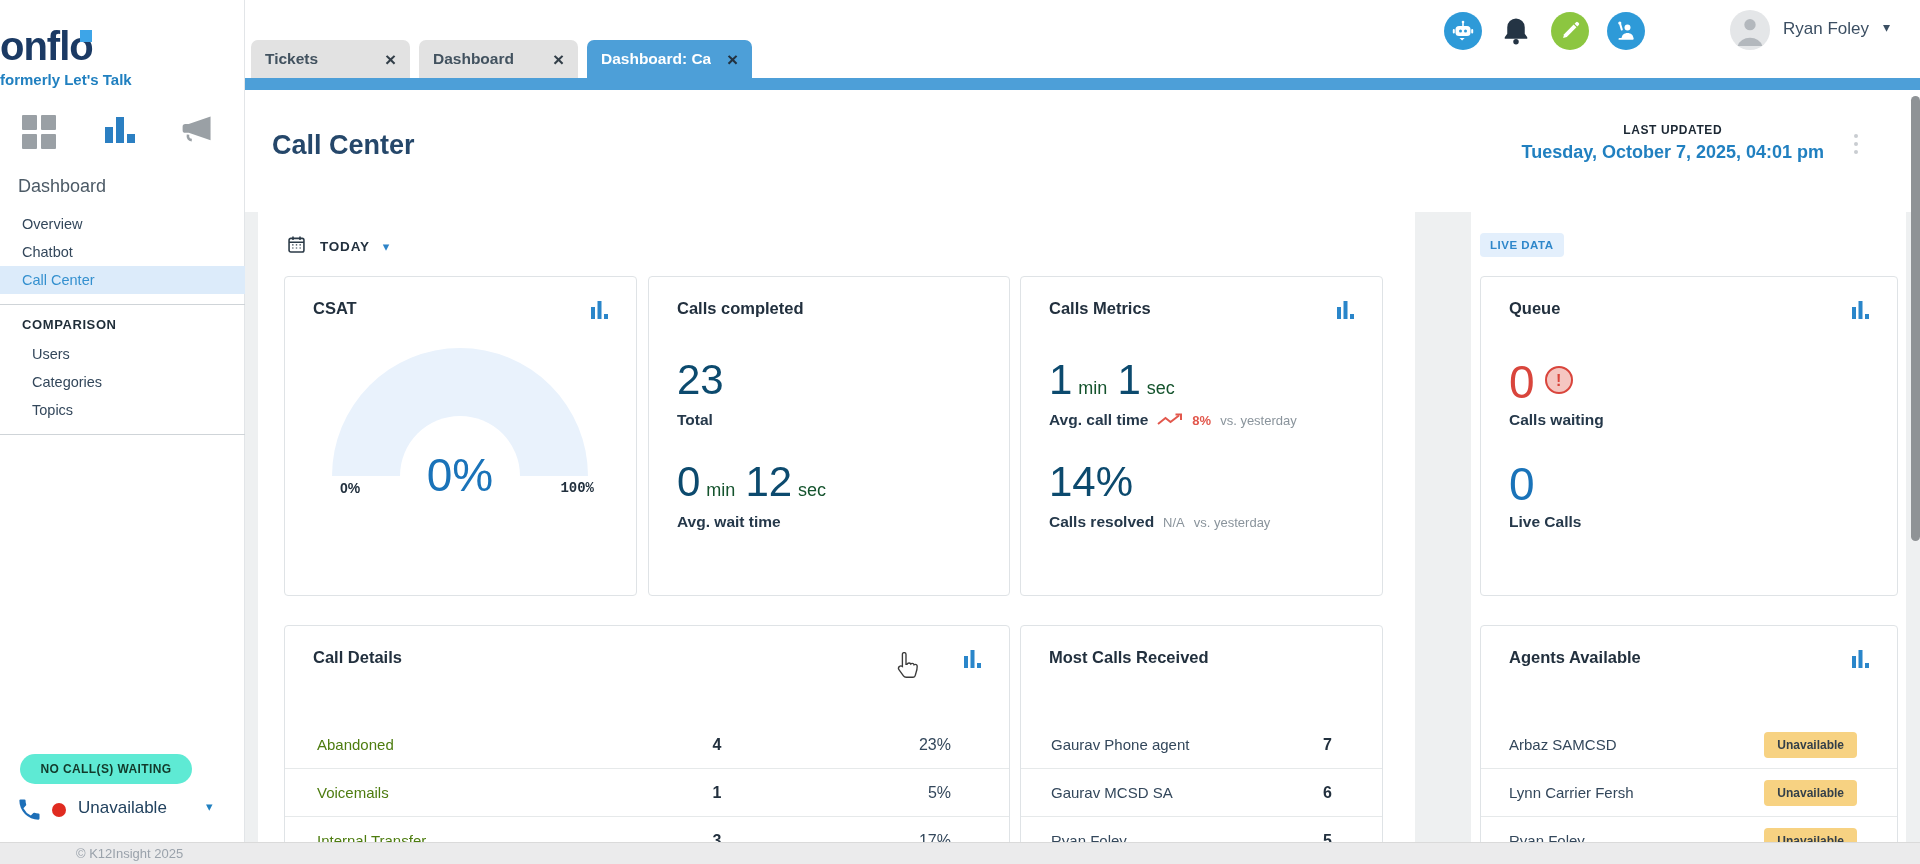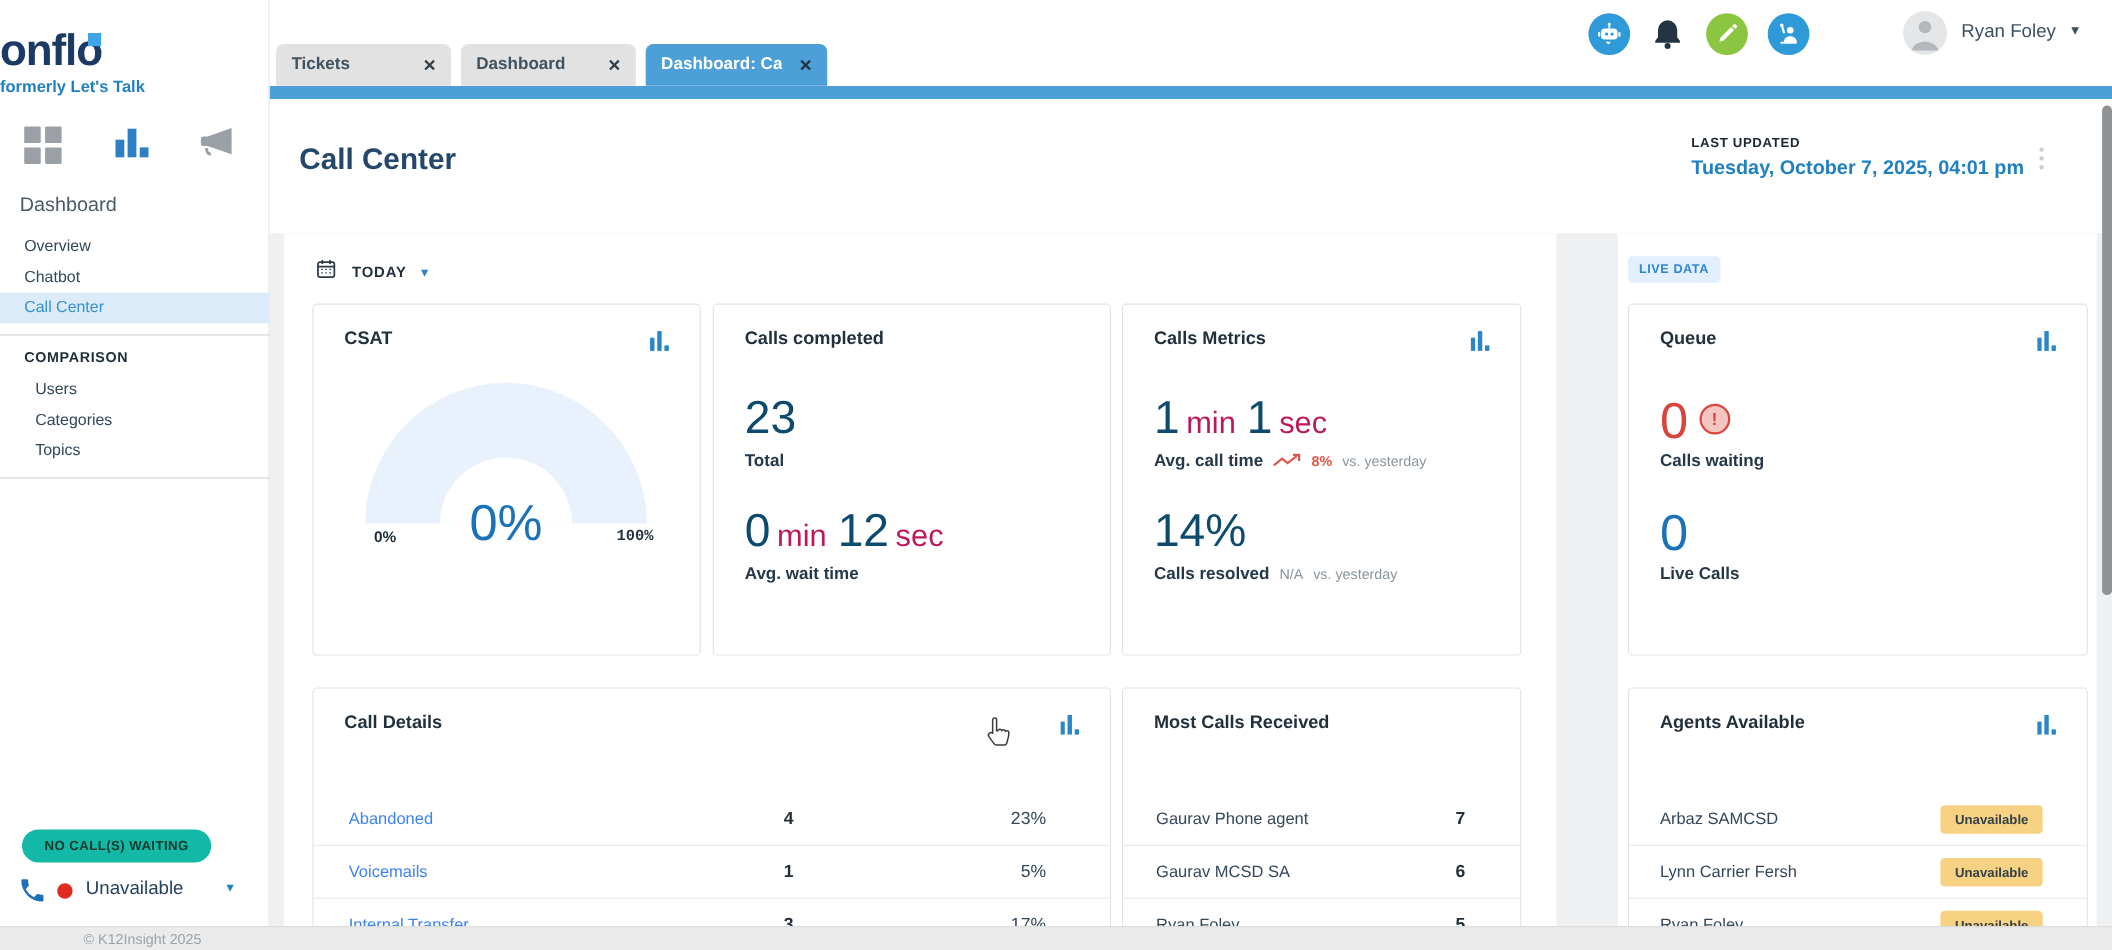--- a/index.html
+++ b/index.html
@@ -28,21 +28,21 @@
   .side-head { position:absolute; top:176px; left:18px; font-size:18px; color:#4c5a66; }
   .nav { position:absolute; top:210px; left:0; width:245px; }
   .nav-item { height:28px; line-height:28px; padding-left:22px; font-size:14.5px;
     color:#33475b; cursor:pointer; }
   .nav-item.active { background:#dcebfa; color:#3490cf; }
   .divider { height:1px; background:#cfd4d8; margin:10px 0 12px 0; }
   .cmp-head { padding-left:22px; font-size:13px; font-weight:700; letter-spacing:.6px;
     color:#1f2d38; margin:4px 0 8px 0; }
   .nav-item.sub { padding-left:32px; }
   .no-calls-btn { position:absolute; left:20px; top:754px; width:172px; height:30px;
-    background:#14b8a6; border:none; border-radius:16px; font-family:"Liberation Sans",sans-serif;
+    background:#5eead4; border:none; border-radius:16px; font-family:"Liberation Sans",sans-serif;
     font-size:12px; font-weight:700; letter-spacing:.4px; color:#123a2b; cursor:pointer; }
   .phone-row { position:absolute; left:16px; top:796px; width:220px; height:28px; }
   .phone-ico { position:absolute; left:0; top:0; }
   .status-dot { position:absolute; left:36px; top:7px; width:14px; height:14px;
     border-radius:50%; background:#e02b20; }
   .status-text { position:absolute; left:62px; top:2px; font-size:17px; color:#22425f; }
   .status-caret { position:absolute; left:190px; top:3px; font-size:13px; color:#2180c0; cursor:pointer; }
 
   
   .main { position:absolute; left:245px; top:0; width:1675px; height:864px; }
@@ -63,21 +63,21 @@
   .icb.bell  { left:1252px; background:transparent; }
   .icb.pencil{ left:1306px; background:#8cc640; }
   .icb.hand  { left:1362px; background:#2e9ad8; }
   .avatar { position:absolute; left:1485px; top:10px; width:40px; height:40px; cursor:pointer; }
   .user-name { position:absolute; left:1538px; top:19px; font-size:17px; color:#3c4f63; cursor:pointer; }
   .user-caret { position:absolute; left:1638px; top:19px; font-size:14px; color:#3c4f63; cursor:pointer; }
   .bluestrip { height:12px; background:#4d9fd8; }
 
   .pagehead { position:relative; height:122px; background:#fff; }
   .page-title { position:absolute; left:27px; top:40px; font-size:27px; font-weight:700; color:#25476a; }
-  .lastupd { position:absolute; right:80px; top:33px; text-align:left; }
+  .lastupd { position:absolute; right:96px; top:33px; text-align:center; }
   .lastupd .lu-label { font-size:12px; font-weight:700; letter-spacing:.6px; color:#1b2733; }
   .lastupd .lu-value { font-size:18px; font-weight:600; color:#2180c0; margin-top:5px; }
   .kebab { position:absolute; right:57px; top:44px; width:14px; cursor:pointer; }
   .kebab i { display:block; width:4px; height:4px; border-radius:50%; background:#c9cdd1; margin:0 auto 4px; }
 
   .content { position:relative; height:652px; background:#eef0f1; display:flex; overflow:hidden; }
   .panel-main { width:1157px; margin-left:13px; background:#fff; position:relative; }
   .panel-right { width:435px; margin-left:56px; background:#fff; position:relative; }
 
   .filter-bar { position:absolute; top:22px; left:28px; display:flex; align-items:center; gap:13px; cursor:pointer; }
@@ -101,33 +101,33 @@
     border-radius:128px 128px 0 0; background:#e9f2fc; }
   .gauge-arc::after { content:""; position:absolute; left:68px; bottom:0; width:120px;
     height:60px; border-radius:120px 120px 0 0; background:#fff; }
   .g-min { position:absolute; left:8px; top:132px; font-size:14px; font-weight:700; color:#22303e; }
   .g-max { position:absolute; right:-6px; top:132px; font-size:14px; font-weight:700; color:#22303e;font-family:Liberation Mono, monospace; }
   .g-val { position:absolute; left:50%; transform:translateX(-50%); top:104px;
     font-size:46px; color:#1a73b9; line-height:1; }
 
   .stat { position:absolute; left:28px; white-space:nowrap; }
   .stat .num { font-size:42px; color:#0c4a6e; line-height:1;margin-top:48px; }
-  .stat .unit { font-size:28px; color:#be185d; margin:0 10px 0 6px; }
+  .stat .unit { font-size:18px; color:#14532d; margin:0 10px 0 6px; }
   .stat-label { position:absolute; left:28px; font-size:15.5px; font-weight:700; color:#25384a;
     display:flex; align-items:baseline; gap:9px; white-space:nowrap; }
   .g1 { top:82px; } .g1l { top:134px; } .g2 { top:184px; } .g2l { top:236px; }
   .meta-red { font-size:13px; font-weight:700; color:#e2574c; }
   .meta-gray { font-size:13px; font-weight:400; color:#8a949c; }
   .trend { position:relative; top:1px; }
 
   
   .rows { position:absolute; left:0; top:95px; right:0; }
   .trow { display:flex; align-items:center; height:48px; border-bottom:1px solid #e6e9ea; }
   .c-details .trow { padding:0 58px 0 32px; }
-  .c-details .t-label { flex:0 0 340px; font-size:15px; color:#3b82f6; }
+  .c-details .t-label { flex:0 0 340px; font-size:15px; color:#4d7c0f; }
   .c-details .t-count { flex:0 0 120px; text-align:center; font-size:16px; font-weight:700; color:#22303e; }
   .c-details .t-pct { flex:1; text-align:right; font-size:16px; color:#33475b; }
   .c-most .trow { padding:0 50px 0 30px; }
   .c-most .t-label { flex:1; font-size:15px; color:#33475b; }
   .c-most .t-count { font-size:16px; font-weight:700; color:#22303e; }
 
   
   .live-badge { position:absolute; left:9px; top:21px; background:#e3effc; color:#2f87ca;
     font-size:11.5px; font-weight:700; letter-spacing:.5px; padding:6px 10px; border-radius:4px; }
   .c-queue { left:9px; top:64px; width:418px; height:320px; }

